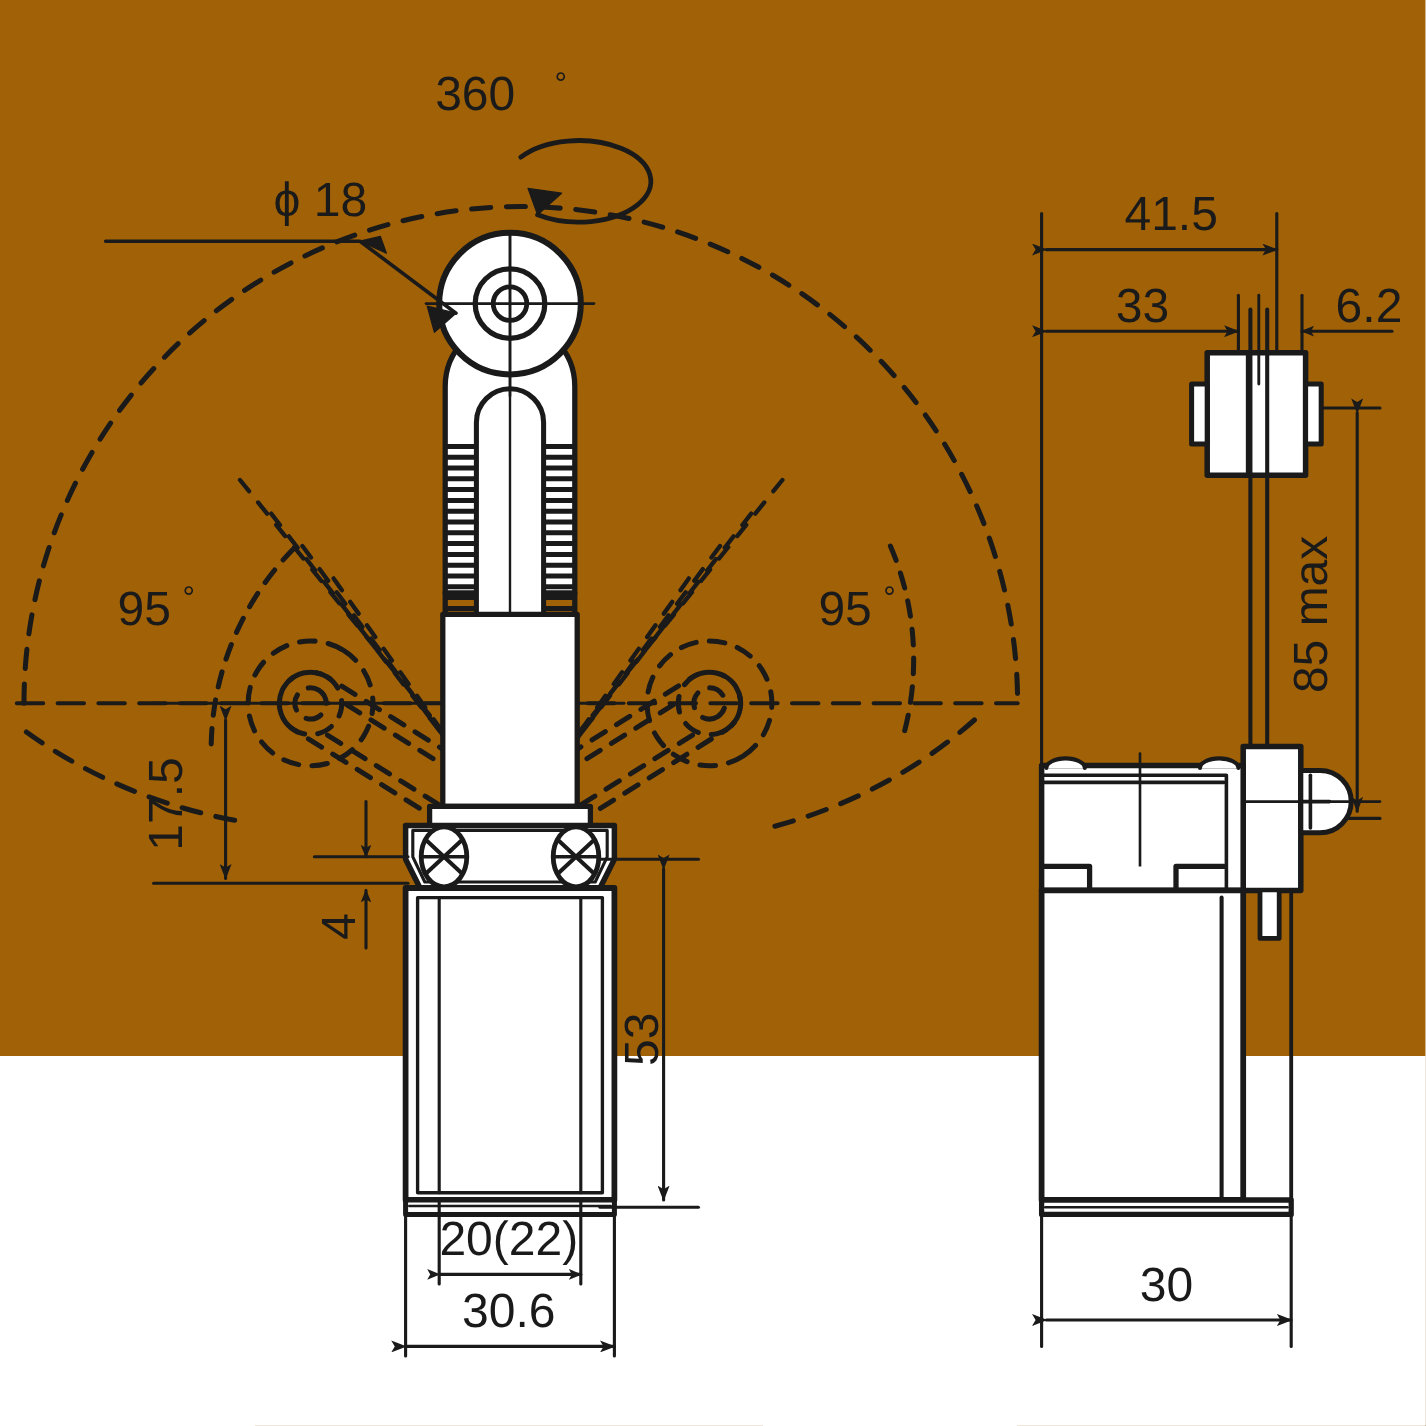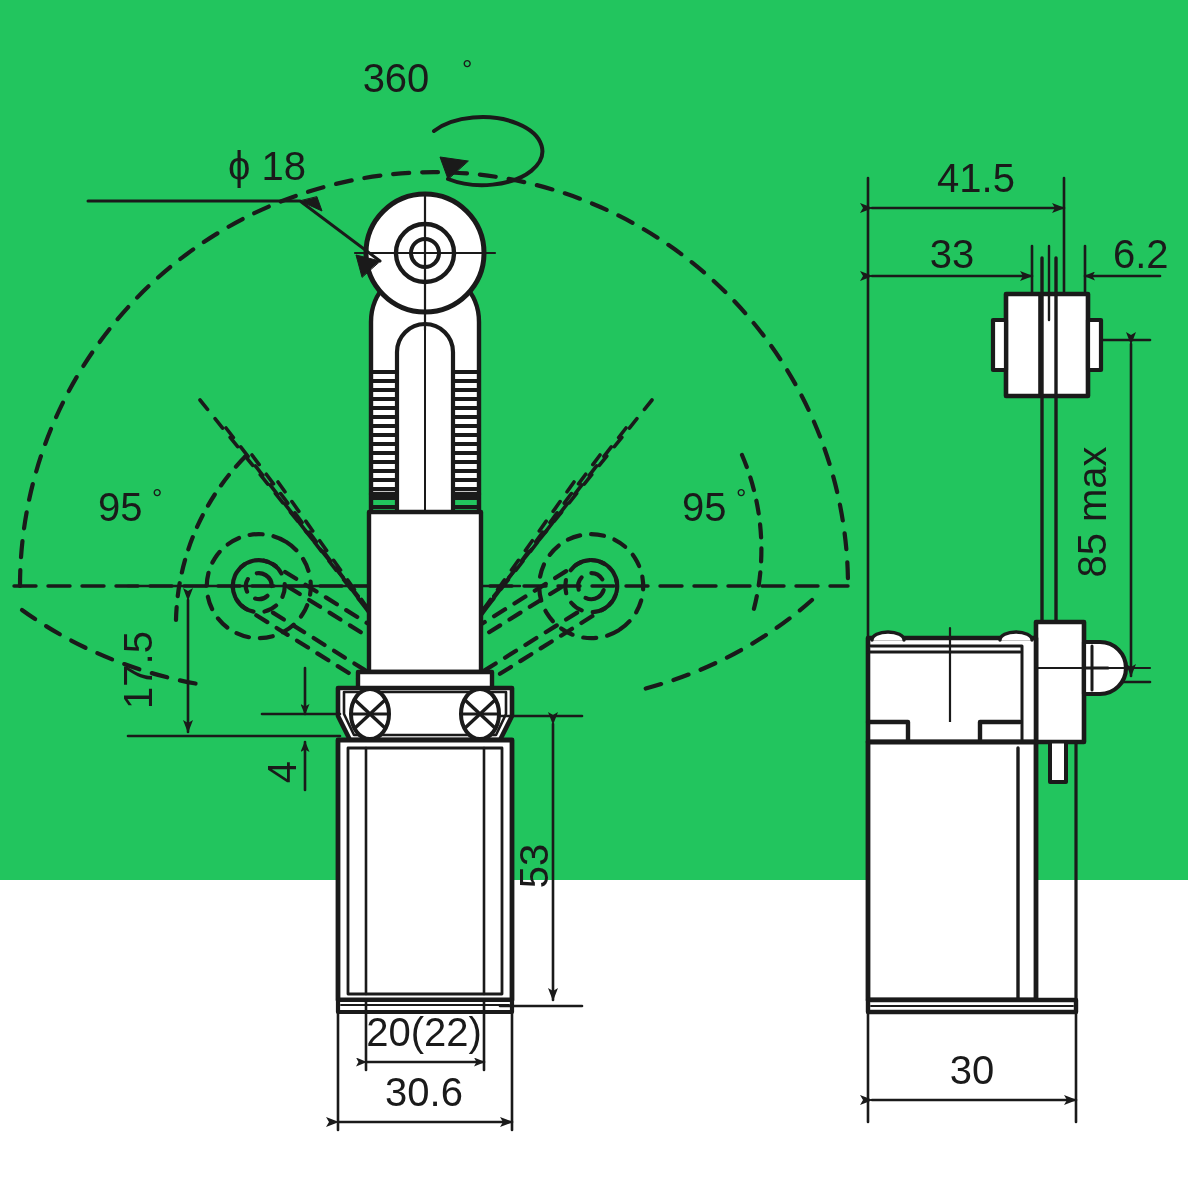--- a/index.html
+++ b/index.html
@@ -1,17 +1,17 @@
 <!DOCTYPE html>
 <html><head>
 <meta charset="utf-8">
 <style>
   html,body{margin:0;padding:0;background:#ffffff;}
   body{width:1188px;height:1188px;overflow:hidden;font-family:"Liberation Sans",sans-serif;}
-  #stage{position:relative;width:1188px;height:880px;background:#22c55e;}
+  #stage{position:relative;width:1188px;height:880px;background:#a16207;}
   svg.drw{position:absolute;left:0;top:0;width:1188px;height:1188px;}
   .lbl{font-family:"Liberation Sans",sans-serif;fill:#1a1a1a;font-size:40px;}
   .lbl-deg{font-size:26px;}
 </style>
 </head>
 <body>
 
 <div id="stage">
 
 <svg class="drw" viewBox="0 0 1188 1188">

